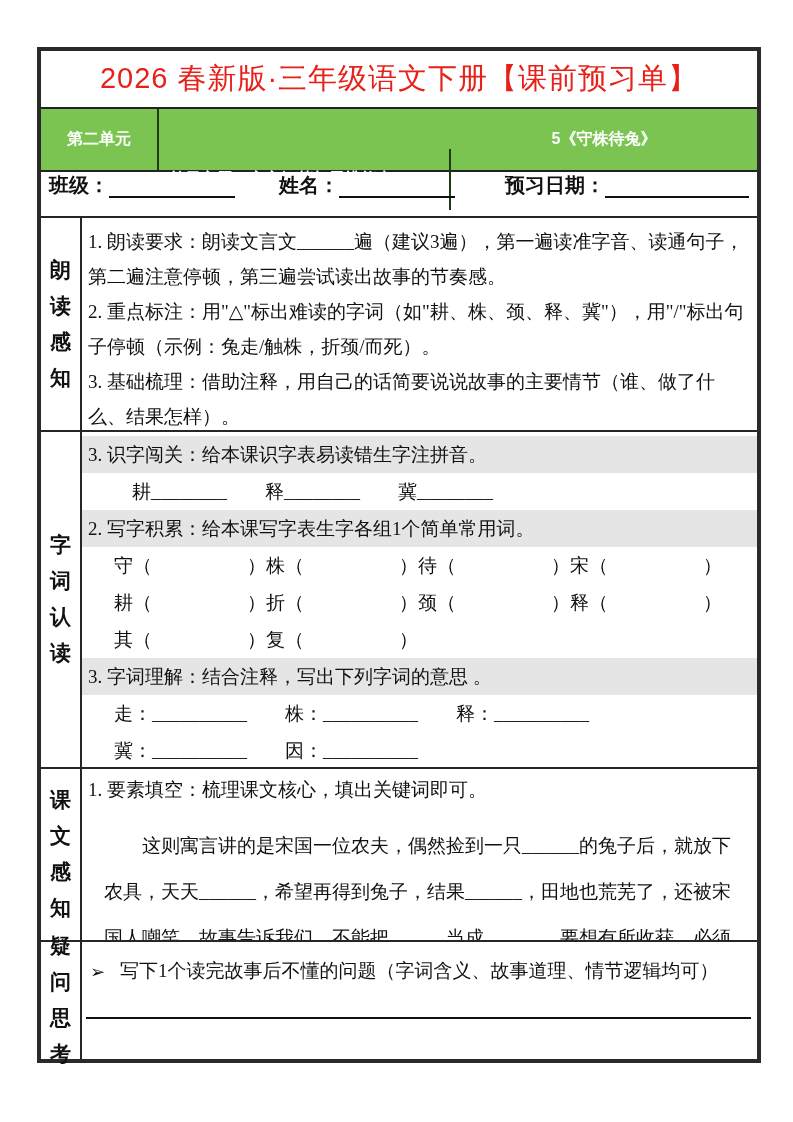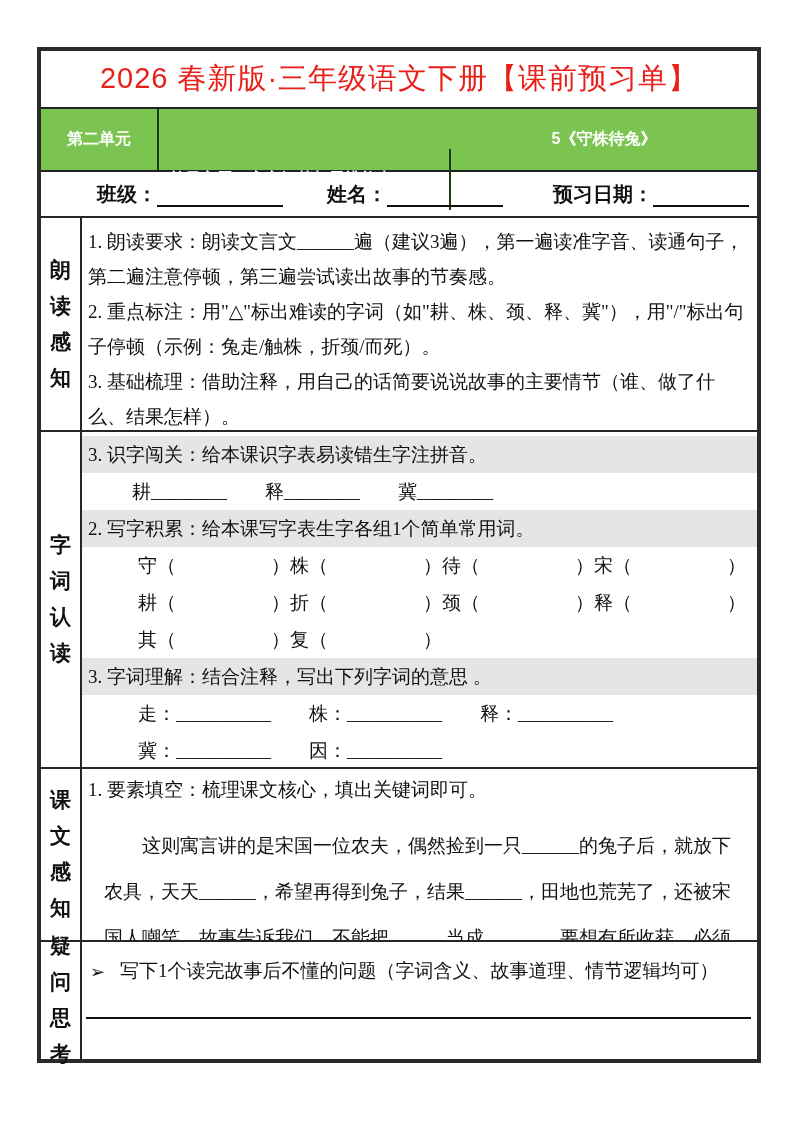--- a/index.html
+++ b/index.html
@@ -24,22 +24,22 @@
     background:var(--bar-green,#7cc452);
     border-top:2px solid #222;border-bottom:2px solid #222;
     font-family:"Liberation Sans","DejaVu Sans",sans-serif;
     font-weight:bold;font-size:16px;color:#ffffff;
   }
   .u-cell{display:flex;align-items:center;height:100%;box-sizing:border-box;}
   .u1{width:118px;justify-content:center;border-right:2px solid var(--bar-divider,#1f3b12);}
   .u2{width:292px;justify-content:flex-start;padding-left:10px;border-right:2px solid var(--bar-divider,#1f3b12);margin-top:40px;}
   .u3{flex:1;justify-content:center;border-radius:18px;}
   .inforow{
-    flex:0 0 44px;display:flex;align-items:center;padding:0 8px;box-sizing:border-box;
-    font-family:"Liberation Sans","DejaVu Sans",sans-serif;font-weight:bold;font-size:20px;margin-left:48px;
+    flex:0 0 44px;display:flex;padding:0 8px;box-sizing:border-box;
+    font-family:"Liberation Sans","DejaVu Sans",sans-serif;font-weight:bold;font-size:20px;
   }
   .iblank{display:inline-block;height:26px;border-bottom:2px solid #111;box-sizing:border-box;}
   .b1{width:126px;margin-right:44px;}
   .b2{width:116px;margin-right:50px;}
   .b3{flex:1;}
   
   .sections{flex:1;display:flex;flex-direction:column;min-height:0;}
   .section{display:flex;border-top:2px solid #262626;box-sizing:border-box;min-height:0;}
   .s1{flex:0 0 214px;}
   .s2{flex:0 0 337px;}
@@ -49,21 +49,21 @@
     flex:0 0 41px;border-right:2px solid #262626;box-sizing:border-box;
     display:flex;flex-direction:column;align-items:center;justify-content:center;
     gap:15px;font-size:21px;font-weight:bold;line-height:1;
   }
   .content{flex:1;min-width:0;padding:4px 0;font-size:19px;overflow:hidden;}
   .para{margin:0;padding:0 10px 0 6px;line-height:35px;}
   .s1 .content{padding-top:6px;}
   .line{line-height:37px;padding:0 10px 0 6px;}
   .hl{background:var(--highlight,#e5e5e5);}
   .ind1{padding-left:50px;}
-  .ind2{padding-left:32px;margin-left:24px;}
+  .ind2{padding-left:32px;}
   .s3 .line{line-height:34px;}
   .para3{margin:16px;padding:0 8px 0 6px;line-height:46px;text-indent:2em;}
   .qrow{display:flex;padding:8px 10px 0 8px;line-height:34px;}
   .qbullet{flex:0 0 30px;font-size:18px;padding-top:1px;}
   .qtext{flex:1;}
   .answer-line{border-bottom:2px solid #111;margin:0 6px 0 4px;}
   .al1{height:28px;}
   .al2{height:42px;}
 </style>
 </head>

